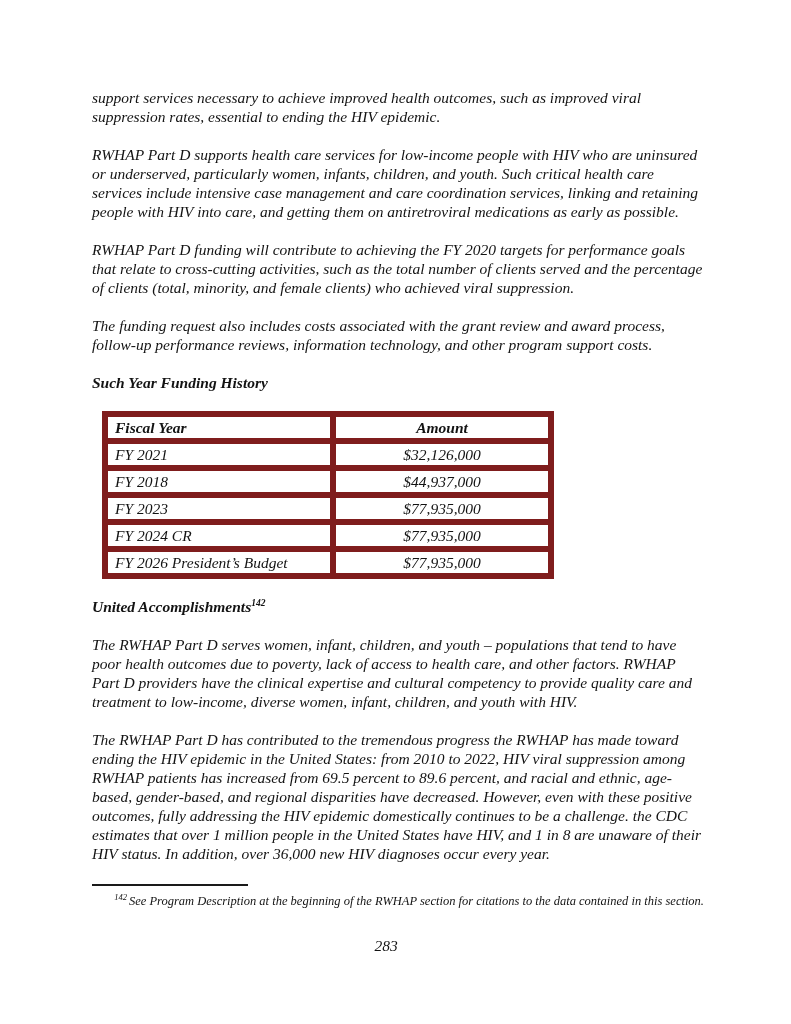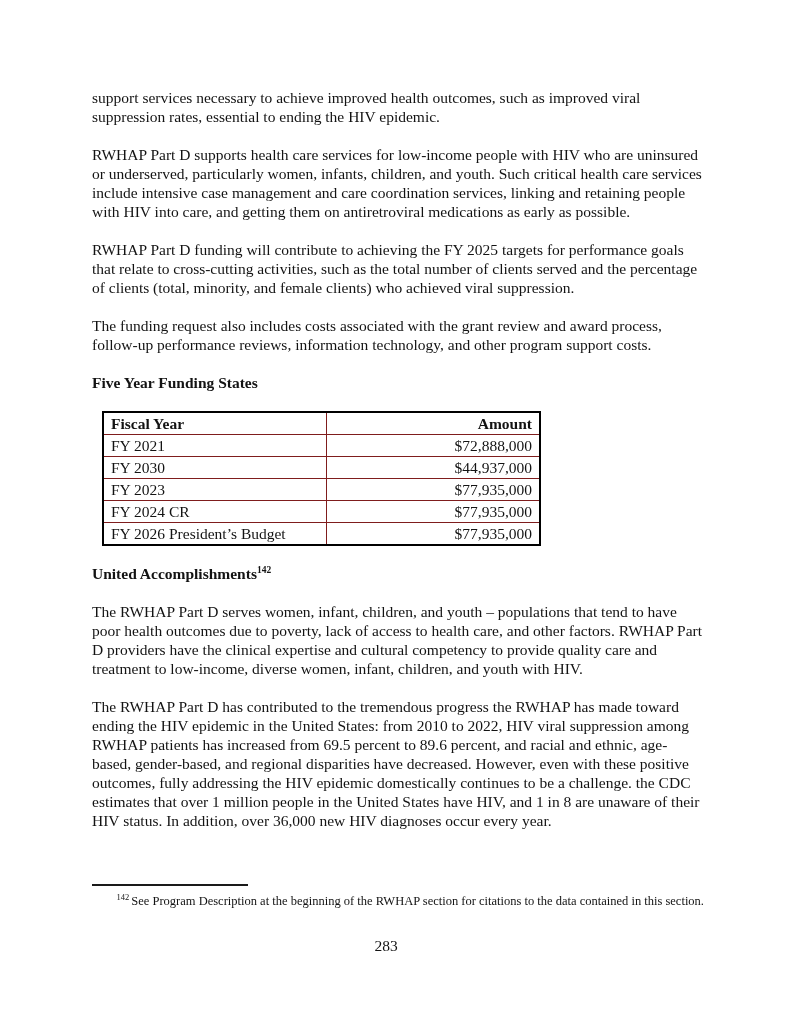--- a/index.html
+++ b/index.html
@@ -4,20 +4,21 @@
 <style>
   html, body { margin: 0; padding: 0; background: #ffffff; }
   .page {
     position: relative;
     width: 789px;
     height: 1024px;
     background: #ffffff;
     font-family: "Liberation Serif", "DejaVu Serif", serif;
     color: #131313;
     overflow: hidden;
+    font-style: italic;
   }
   .content {
     position: absolute;
     top: 88px;
     left: 92px;
     width: 612px;
     font-size: 15.5px;
     line-height: 19px;
     text-align: left;
   }
@@ -34,32 +35,32 @@
     vertical-align: super;
   }
   .funding-table {
     border-collapse: collapse;
     border: 2px solid #000;
     margin: 1px 0 18px 10px;
     width: 406px;
     table-layout: fixed;
   }
   .funding-table th, .funding-table td {
-    border: 1px solid #7f1d1d;
+    border: 6px solid #7f1d1d;
     padding: 1px 7px;
     font-size: 15.5px;
     line-height: 19px;
     overflow: hidden;
     white-space: nowrap;
   }
   .funding-table .col-year  { width: 208px; }
   .funding-table .col-amount { width: 198px; }
   .funding-table th { font-weight: bold; }
   .cell-left  { text-align: left; }
-  .cell-right { text-align: right; }
+  .cell-right { text-align: center; }
   .footnote-block {
     position: absolute;
     left: 92px;
     top: 884px;
     width: 612px;
     font-size: 12.5px;
     line-height: 16px;
     text-align: right;
   }
   .footnote-rule {
@@ -85,39 +86,39 @@
   }
 </style>
 </head>
 <body>
 
 <div class="page">
   <div class="content">
 
     <p>support services necessary to achieve improved health outcomes, such as improved viral suppression rates, essential to ending the HIV epidemic.</p>
     <p>RWHAP Part D supports health care services for low-income people with HIV who are uninsured or underserved, particularly women, infants, children, and youth. Such critical health care services include intensive case management and care coordination services, linking and retaining people with HIV into care, and getting them on antiretroviral medications as early as possible.</p>
-    <p>RWHAP Part D funding will contribute to achieving the FY 2025 targets for performance goals that relate to cross-cutting activities, such as the total number of clients served and the percentage of clients (total, minority, and female clients) who achieved viral suppression.</p>
+    <p>RWHAP Part D funding will contribute to achieving the FY 2020 targets for performance goals that relate to cross-cutting activities, such as the total number of clients served and the percentage of clients (total, minority, and female clients) who achieved viral suppression.</p>
     <p>The funding request also includes costs associated with the grant review and award process, follow-up performance reviews, information technology, and other program support costs.</p>
 
-    <div class="section-heading">Five Year Funding States</div>
+    <div class="section-heading">Such Year Funding History</div>
 
     <table class="funding-table">
       <thead>
         <tr>
           <th class="col-year cell-left">Fiscal Year</th>
           <th class="col-amount cell-right">Amount</th>
         </tr>
       </thead>
       <tbody>
         <tr>
           <td class="cell-left">FY 2021</td>
-          <td class="cell-right">$72,888,000</td>
+          <td class="cell-right">$32,126,000</td>
         </tr>
         <tr>
-          <td class="cell-left">FY 2030</td>
+          <td class="cell-left">FY 2018</td>
           <td class="cell-right">$44,937,000</td>
         </tr>
         <tr>
           <td class="cell-left">FY 2023</td>
           <td class="cell-right">$77,935,000</td>
         </tr>
         <tr>
           <td class="cell-left">FY 2024 CR</td>
           <td class="cell-right">$77,935,000</td>
         </tr>

